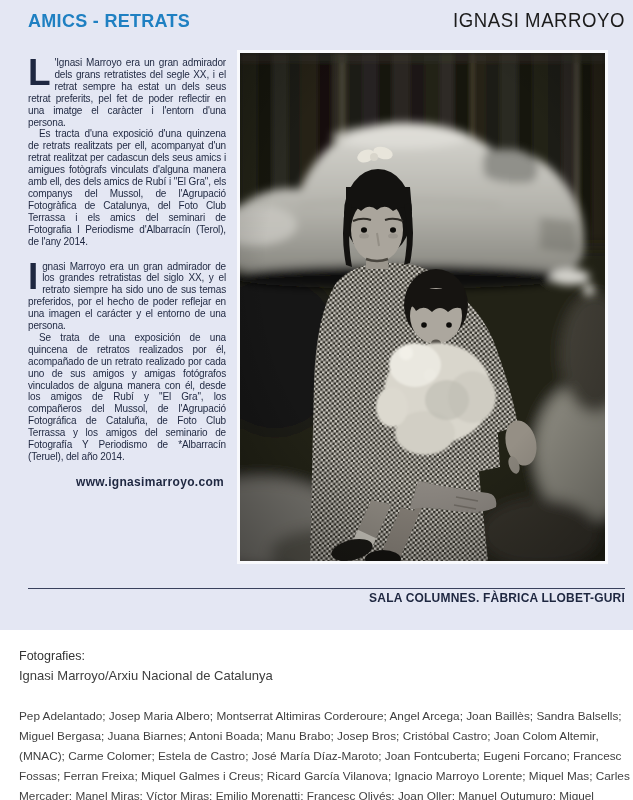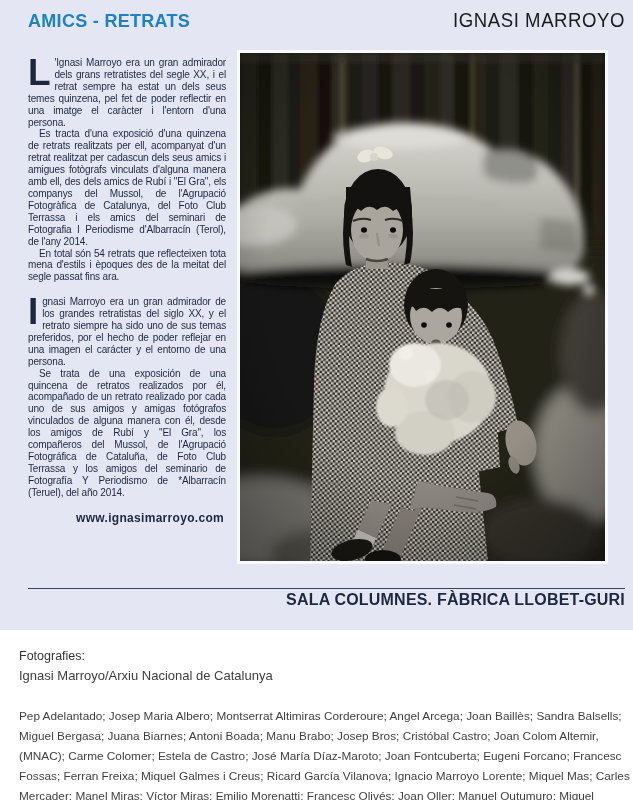--- a/index.html
+++ b/index.html
@@ -20,21 +20,21 @@
            color:#1E2740;}
   .esblock{margin-top:13px !important;}
   .website{margin-top:14px;text-align:right;font-weight:bold;font-size:12px;
            letter-spacing:.3px;padding-right:2px;color:#1E2740;}
   
   .photo-frame{position:absolute;left:237px;top:50px;width:365px;height:508px;
                border:3px solid #f9fafd;}
   .photo-frame svg{display:block;}
   
   .rule{position:absolute;left:28px;right:8px;top:588px;height:1px;background:#39415c;}
-  .venue{position:absolute;right:8px;top:591px;font-size:16px;font-weight:bold;
+  .venue{position:absolute;right:8px;top:591px;font-size:12px;font-weight:bold;
          letter-spacing:.2px;color:#1E2740;}
   .inforow{position:absolute;left:28px;right:4px;top:604px;display:flex;
            align-items:baseline;white-space:nowrap;color:#1E2740;}
   .pagenum{font-size:11px;font-weight:bold;}
   .dash{font-size:10px;margin:0 4px;}
   .festival{font-size:9.3px;letter-spacing:.5px;margin-right:28px;}
   .sched{font-size:9.5px;letter-spacing:-.15px;color:#4a5166;}
   .sched b{color:#1E2740;}
   
   .credits{position:absolute;left:0;top:630px;width:633px;height:170px;background:#fff;
@@ -46,23 +46,22 @@
 </head>
 <body>
 
 <div class="page">
   <div class="mag">
 
     <div class="title">AMICS - RETRATS</div>
     <div class="author">IGNASI MARROYO</div>
 
     <div class="col">
-      <p><span class="dropcap">L</span><span>'Ignasi Marroyo era un gran admirador dels grans retratistes del segle XX, i el retrat sempre ha estat un dels seus temes quinzena, pel fet de poder reflectir en una imatge el caràcter i l'entorn d'una persona.</span></p>
+      <p><span class="dropcap">L</span><span>'Ignasi Marroyo era un gran admirador dels grans retratistes del segle XX, i el retrat sempre ha estat un dels seus retrat preferits, pel fet de poder reflectir en una imatge el caràcter i l'entorn d'una persona.</span></p>
       <p class="ind">Es tracta d'una exposició d'una quinzena de retrats realitzats per ell, acompanyat d'un retrat realitzat per cadascun dels seus amics i amigues fotògrafs vinculats d'alguna manera amb ell, des dels amics de Rubí i "El Gra", els companys del Mussol, de l'Agrupació Fotogràfica de Catalunya, del Foto Club Terrassa i els amics del seminari de Fotografia I Periodisme d'Albarracín (Terol), de l'any 2014.</p>
-      <p class="ind">En total són 54 retrats que reflecteixen tota mena d'estils i èpoques des de la meitat del segle passat fins ara.</p>
 
       <p class="esblock"><span class="dropcap">I</span><span>gnasi Marroyo era un gran admirador de los grandes retratistas del siglo XX, y el retrato siempre ha sido uno de sus temas preferidos, por el hecho de poder reflejar en una imagen el carácter y el entorno de una persona.</span></p>
       <p class="ind">Se trata de una exposición de una quincena de retratos realizados por él, acompañado de un retrato realizado por cada uno de sus amigos y amigas fotógrafos vinculados de alguna manera con él, desde los amigos de Rubí y "El Gra", los compañeros del Mussol, de l'Agrupació Fotográfica de Cataluña, de Foto Club Terrassa y los amigos del seminario de Fotografía Y Periodismo de *Albarracín (Teruel), del año 2014.</p>
 
       <div class="website">www.ignasimarroyo.com</div>
     </div>
 
     <div class="photo-frame">
       <svg width="365" height="508" viewBox="0 0 365 508" xmlns="http://www.w3.org/2000/svg">
         <defs>

